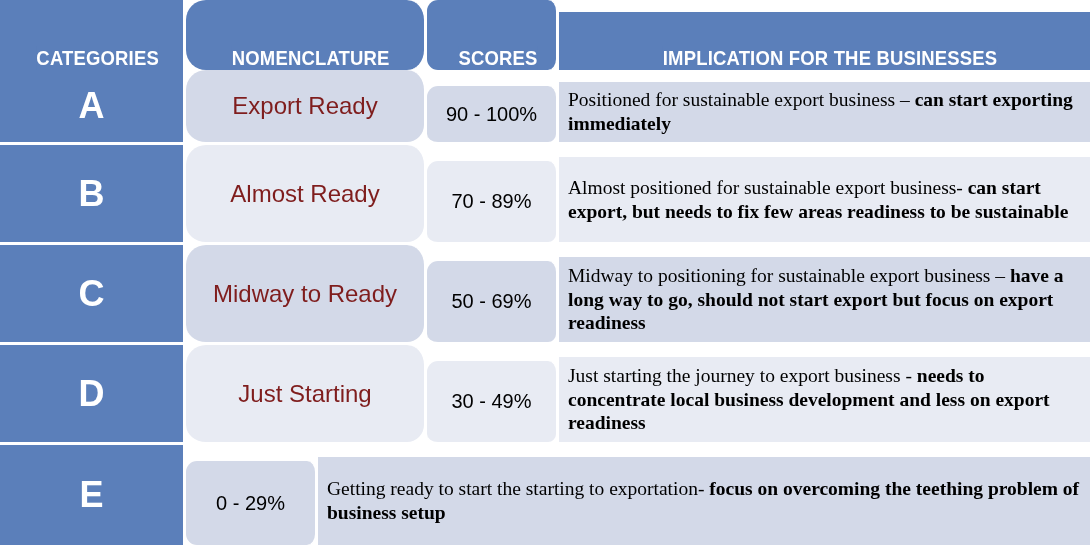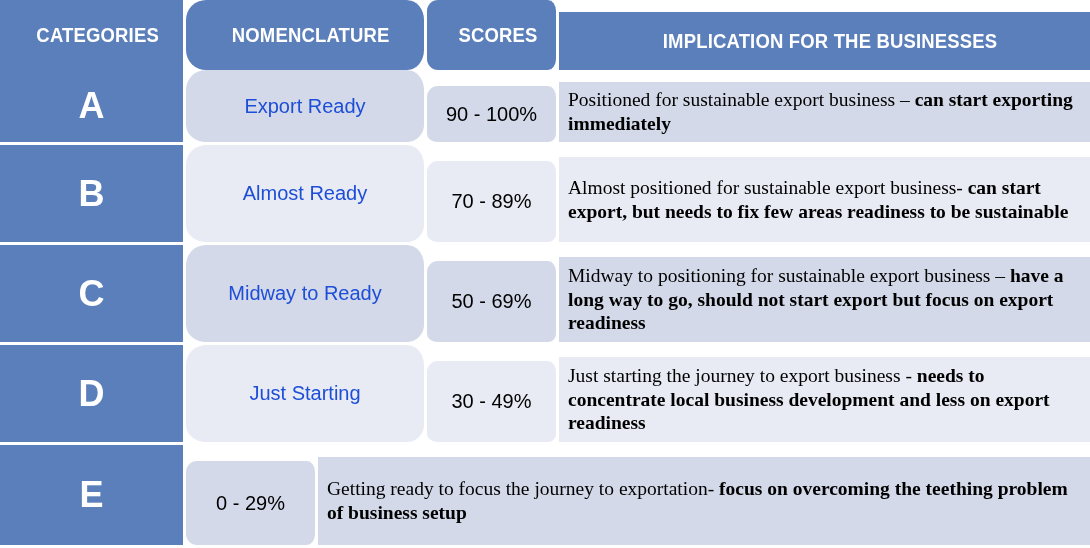--- a/index.html
+++ b/index.html
@@ -37,21 +37,21 @@
     display: flex;
     align-items: center;
     justify-content: center;
     text-align: center;
     box-sizing: border-box;
     transform: scaleX(0.88);
   }
   .th-wrap {
     background: #5b7fba;
     display: flex;
-    align-items: center;
+    align-items: flex-end;
     justify-content: center;
     box-sizing: border-box;
     border-right: 3px solid #ffffff;
     padding-left: 12px;
   }
   .th-wrap:last-child { border-right: none; }
 
   
   .c1 { flex: 0 0 186px; }
   .c2 { flex: 0 0 241px; border-radius: 20px; }
@@ -80,22 +80,22 @@
   .cat-cell {
     background: #5b7fba;
     color: #ffffff;
     justify-content: center;
     font-size: 36px;
     font-weight: bold;
     line-height: 1;
   }
   .nom-cell {
     justify-content: center;
-    font-size: 20px;
-    color: #1d4ed8;
+    font-size: 24px;
+    color: #7f1d1d;
     text-align: center;
   }
   .score-cell {
     justify-content: center;
     font-size: 20px;
     color: #000000;
     text-align: center;
     margin-top: 16px;
   }
   .imp-cell {
@@ -181,18 +181,18 @@
         <span class="lead">Just starting the journey to export business - </span><span class="emph">needs to concentrate local business development and less on export readiness</span>
       </div>
     </div>
   </div>
 
   <div class="trow r-e shade-dark">
     <div class="cell cat-cell c1">E</div>
     <div class="cell score-cell c3">0 - 29%</div>
     <div class="cell imp-cell c4 last">
       <div>
-        <span class="lead">Getting ready to focus the journey to exportation-  </span><span class="emph">focus on overcoming the teething problem of business setup</span>
+        <span class="lead">Getting ready to start the starting to exportation-  </span><span class="emph">focus on overcoming the teething problem of business setup</span>
       </div>
     </div>
   </div>
 
 </div>
 
 </body></html>

